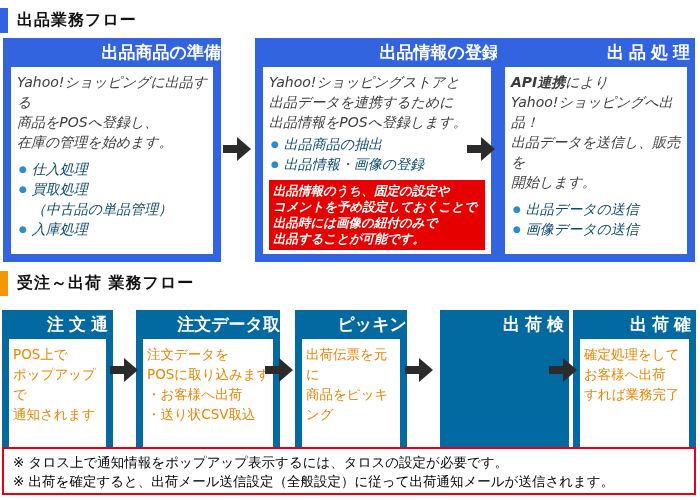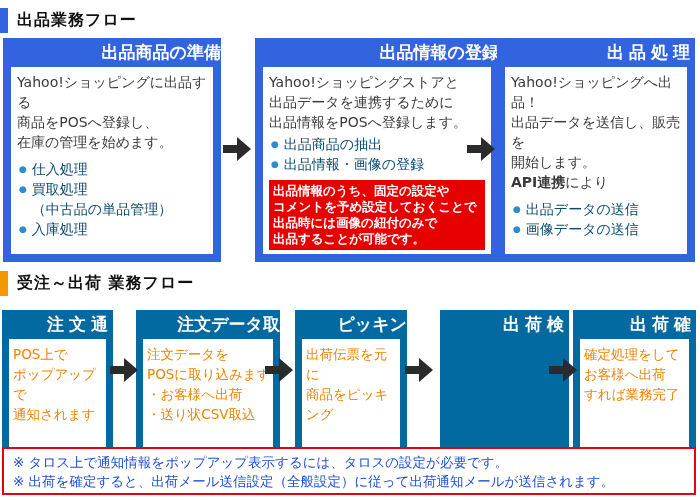--- a/index.html
+++ b/index.html
@@ -13,21 +13,21 @@
   .marker.blue { background:#3264e0; }
   .marker.orange { background:#f39800; }
   .sec-label { font-size:16px; font-weight:bold; color:#111; margin-left:9px; letter-spacing:1px; }
 
   
   .bluebox { position:absolute; top:38px; height:224px; background:#3264e0; }
   .box-title { height:29px; line-height:29px; text-align:right; color:#fff;
     font-weight:bold; font-size:17px; overflow:hidden;margin-left:38px; }
   .spaced { letter-spacing:5px; padding-left:5px; }
   .bluebox .inner { position:absolute; left:8px; right:8px; top:29px; bottom:8px;
-    background:#fff; box-sizing:border-box; padding:5px 4px 0 6px; overflow:hidden; }
+    background:#fff; box-sizing:border-box; padding:5px 4px 0 6px; overflow:hidden;font-style:italic; }
   .desc { font-size:14px; color:#3a3a3a; line-height:20px; white-space:pre-line; }
   .desc .b { font-weight:bold; }
   .links { margin-top:7px; }
   .link-item { display:flex; align-items:flex-start; font-size:14px; line-height:20px; }
   .dot { color:#2d8bcf; font-size:9px; line-height:20px; margin:0 5px 0 2px; }
   .lt { color:#0c4a6e; white-space:pre-line; }
   .rednote { margin:6px 2px 0 0; background:#e60000; color:#fff; font-weight:bold;
     font-size:12.5px; line-height:16px; padding:3px 4px; white-space:pre-line; }
 
   
@@ -39,21 +39,21 @@
   
   .arrow { position:absolute; width:28px; height:24px; z-index:5; }
   .arrow .stem { position:absolute; left:0; top:8px; width:16px; height:8px; background:#2b2b2b; }
   .arrow .head { position:absolute; left:14px; top:0; width:0; height:0;
     border-top:12px solid transparent; border-bottom:12px solid transparent;
     border-left:14px solid #2b2b2b; }
 
   
   .footnote { position:absolute; left:2px; top:447px; width:694px; height:48px;
     box-sizing:border-box; border:2px solid #e60012; background:#fff; padding:4px 9px; }
-  .fn-line { font-size:13.5px; line-height:19px; color:#1d4ed8; white-space:nowrap; overflow:hidden; }
+  .fn-line { font-size:13.5px; line-height:19px; color:#000000; white-space:nowrap; overflow:hidden; }
 </style>
 </head>
 <body>
 
 <div class="canvas">
 
   <div class="sec-heading" style="top:8px">
     <span class="marker blue"></span>
     <span class="sec-label">出品業務フロー</span>
   </div>
@@ -111,24 +111,24 @@
   </div>
 
   <div class="arrow" style="left:467px;top:137px">
     <span class="stem"></span>
     <span class="head"></span>
   </div>
 
   <div class="bluebox" style="left:497px;width:198px">
     <div class="box-title spaced">出品処理</div>
     <div class="inner">
+      <div class="desc"><span class="b">API連携</span><span>により</span></div>
       <div class="desc">Yahoo!ショッピングへ出品！
 出品データを送信し、販売を
 開始します。</div>
-      <div class="desc"><span class="b">API連携</span><span>により</span></div>
       <div class="links">
         <div class="link-item">
           <span class="dot">●</span>
           <span class="lt">出品データの送信</span>
         </div>
         <div class="link-item">
           <span class="dot">●</span>
           <span class="lt">画像データの送信</span>
         </div>
       </div>

